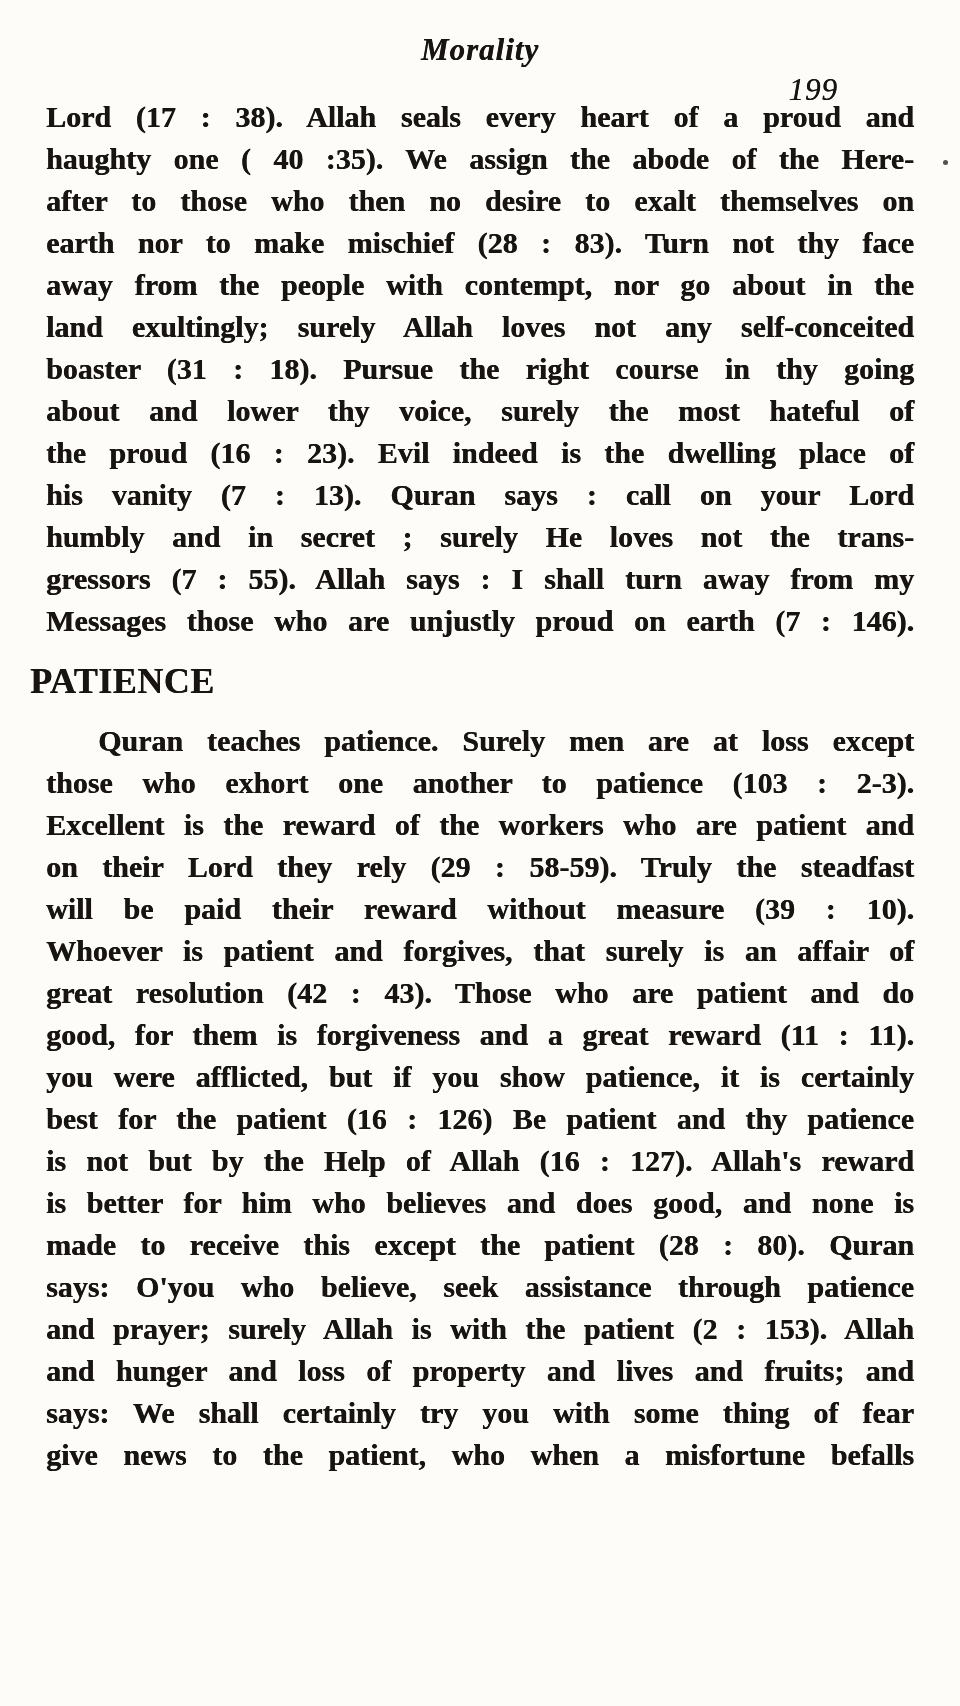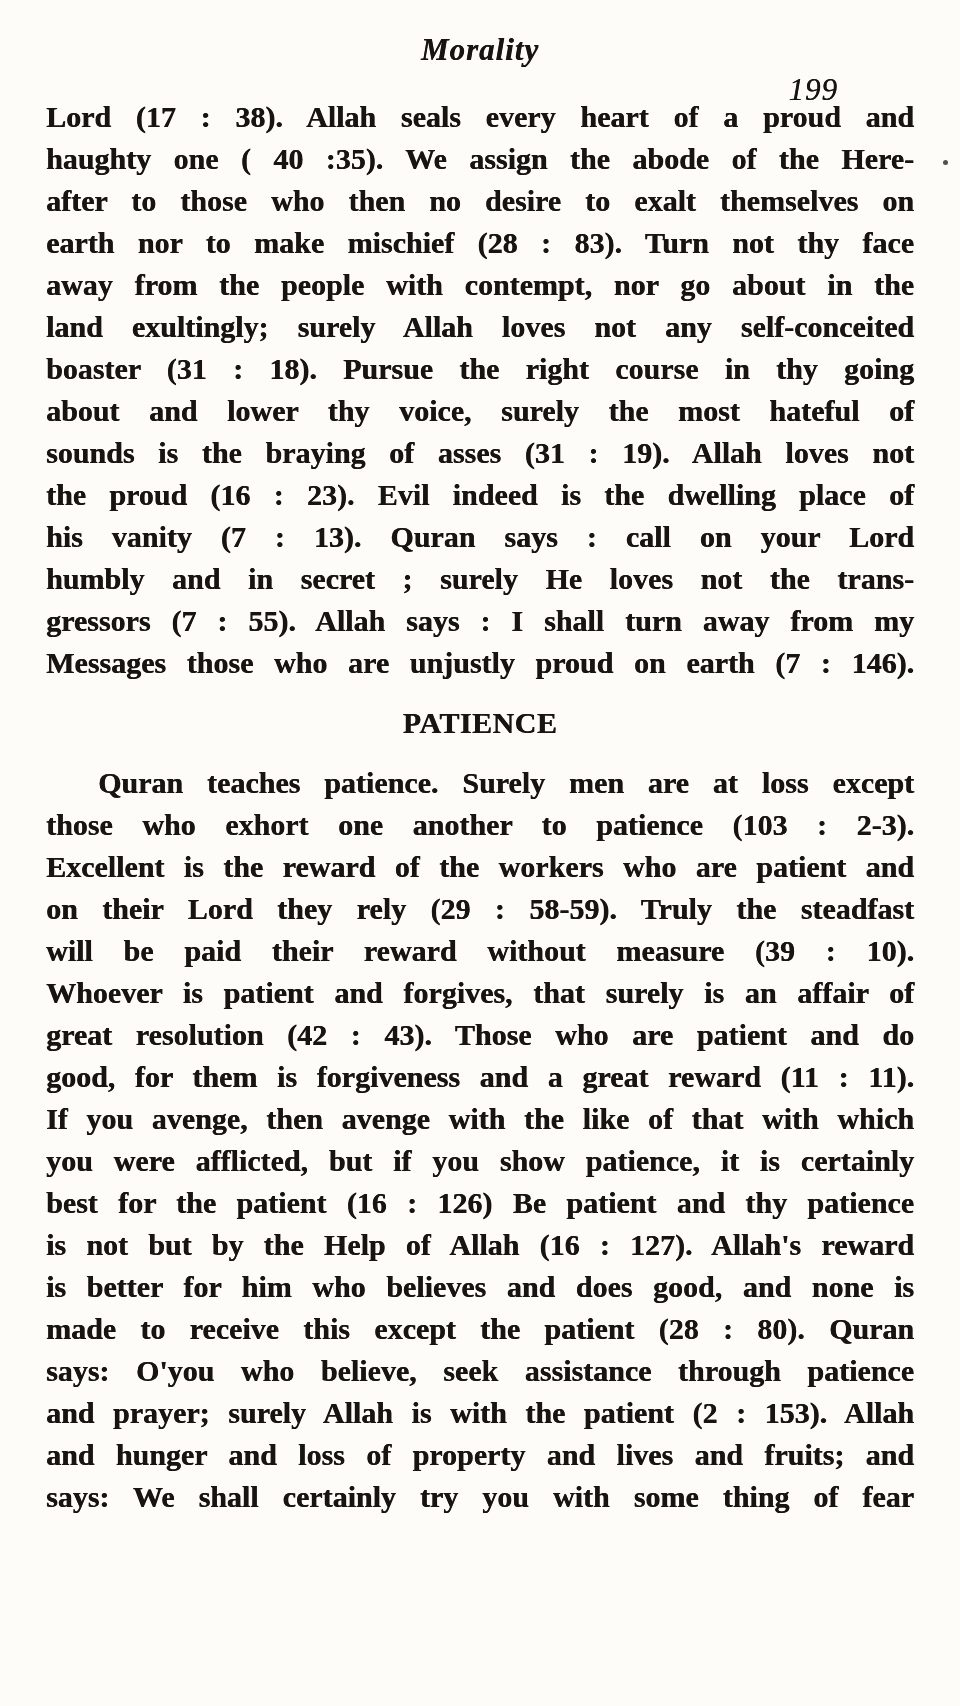--- a/index.html
+++ b/index.html
@@ -54,23 +54,23 @@
     text-align: justify;
     text-align-last: justify;
     white-space: normal;
     text-shadow: 0.4px 0 0 currentColor;
   }
   .para2 .line:first-child {
     text-indent: 52px;
   }
   .section-heading {
     margin: 0;
-    font-size: 30px;
+    font-size: 36px;
     font-weight: bold;
-    text-align: center;
+    text-align: left;
     line-height: 46px;
     letter-spacing: 0.5px;
     text-shadow: 0.4px 0 0 currentColor;
   }
   
   .speckle {
     position: absolute;
     width: 5px;
     height: 5px;
     border-radius: 50%;
@@ -91,46 +91,45 @@
 
   <section class="paragraph para1">
       <div class="line">Lord (17 : 38). Allah seals every heart of a proud and</div>
       <div class="line">haughty one ( 40 :35). We assign the abode of the Here-</div>
       <div class="line">after to those who then no desire to exalt themselves on</div>
       <div class="line">earth nor to make mischief (28 : 83). Turn not thy face</div>
       <div class="line">away from the people with contempt, nor go about in the</div>
       <div class="line">land exultingly; surely Allah loves not any self-conceited</div>
       <div class="line">boaster (31 : 18). Pursue the right course in thy going</div>
       <div class="line">about and lower thy voice, surely the most hateful of</div>
-      <div class="line">sounds is the braying of asses (31 : 19). Allah loves not</div>
       <div class="line">the proud (16 : 23). Evil indeed is the dwelling place of</div>
       <div class="line">his vanity (7 : 13). Quran says : call on your Lord</div>
       <div class="line">humbly and in secret ; surely He loves not the trans-</div>
       <div class="line">gressors (7 : 55). Allah says : I shall turn away from my</div>
       <div class="line">Messages those who are unjustly proud on earth (7 : 146).</div>
     </section>
 
   <h2 class="section-heading">PATIENCE</h2>
 
   <section class="paragraph para2">
       <div class="line">Quran teaches patience. Surely men are at loss except</div>
       <div class="line">those who exhort one another to patience (103 : 2-3).</div>
       <div class="line">Excellent is the reward of the workers who are patient and</div>
       <div class="line">on their Lord they rely (29 : 58-59). Truly the steadfast</div>
       <div class="line">will be paid their reward without measure (39 : 10).</div>
       <div class="line">Whoever is patient and forgives, that surely is an affair of</div>
       <div class="line">great resolution (42 : 43). Those who are patient and do</div>
       <div class="line">good, for them is forgiveness and a great reward (11 : 11).</div>
-      <div class="line">If you avenge, then avenge with the like of that with which</div>
       <div class="line">you were afflicted, but if you show patience, it is certainly</div>
       <div class="line">best for the patient (16 : 126) Be patient and thy patience</div>
       <div class="line">is not but by the Help of Allah (16 : 127). Allah's reward</div>
       <div class="line">is better for him who believes and does good, and none is</div>
       <div class="line">made to receive this except the patient (28 : 80). Quran</div>
       <div class="line">says: O'you who believe, seek assistance through patience</div>
       <div class="line">and prayer; surely Allah is with the patient (2 : 153). Allah</div>
       <div class="line">and hunger and loss of property and lives and fruits; and</div>
       <div class="line">says: We shall certainly try you with some thing of fear</div>
+      <div class="line">give news to the patient, who when a misfortune befalls</div>
     </section>
 
   <span class="speckle speckle-1"></span>
 
 </div>
 
 </body></html>

